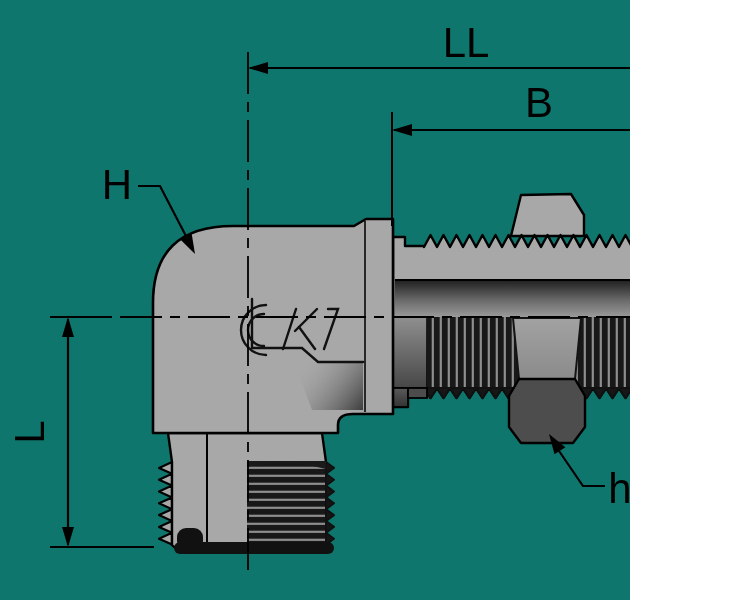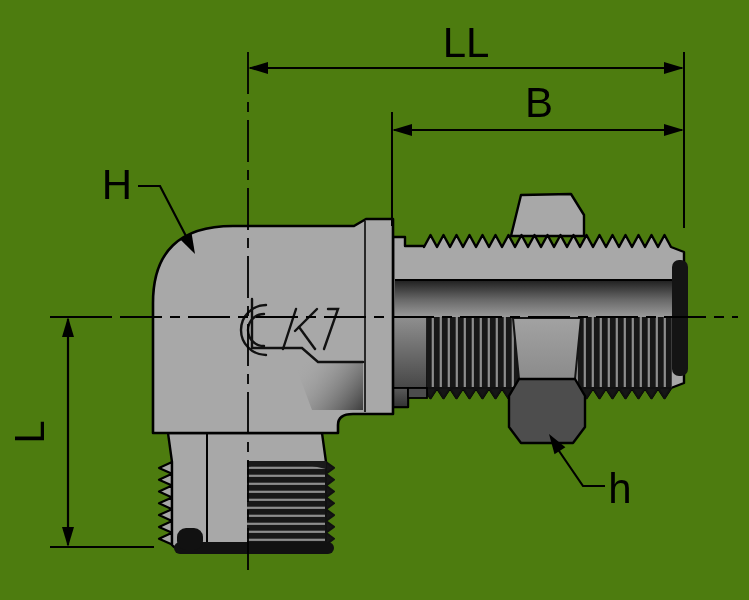--- a/index.html
+++ b/index.html
@@ -1,16 +1,16 @@
 <!DOCTYPE html>
 <html><head>
 <meta charset="utf-8">
 <style>
   html,body{margin:0;padding:0;background:#ffffff;}
-  .stage{width:749px;height:600px;position:relative;background:#4d7c0f;overflow:hidden;}
+  .stage{width:630px;height:600px;position:relative;background:#0f766e;overflow:hidden;}
   svg{display:block;}
   text.dim{font-family:"Liberation Sans", sans-serif;font-size:42px;font-weight:400;fill:#000;}
 </style>
 </head>
 <body>
 
 <div class="stage">
 <svg width="749" height="600" viewBox="0 0 749 600">
   <defs>
     <linearGradient id="gBand" x1="0" y1="280" x2="0" y2="317" gradientUnits="userSpaceOnUse">

